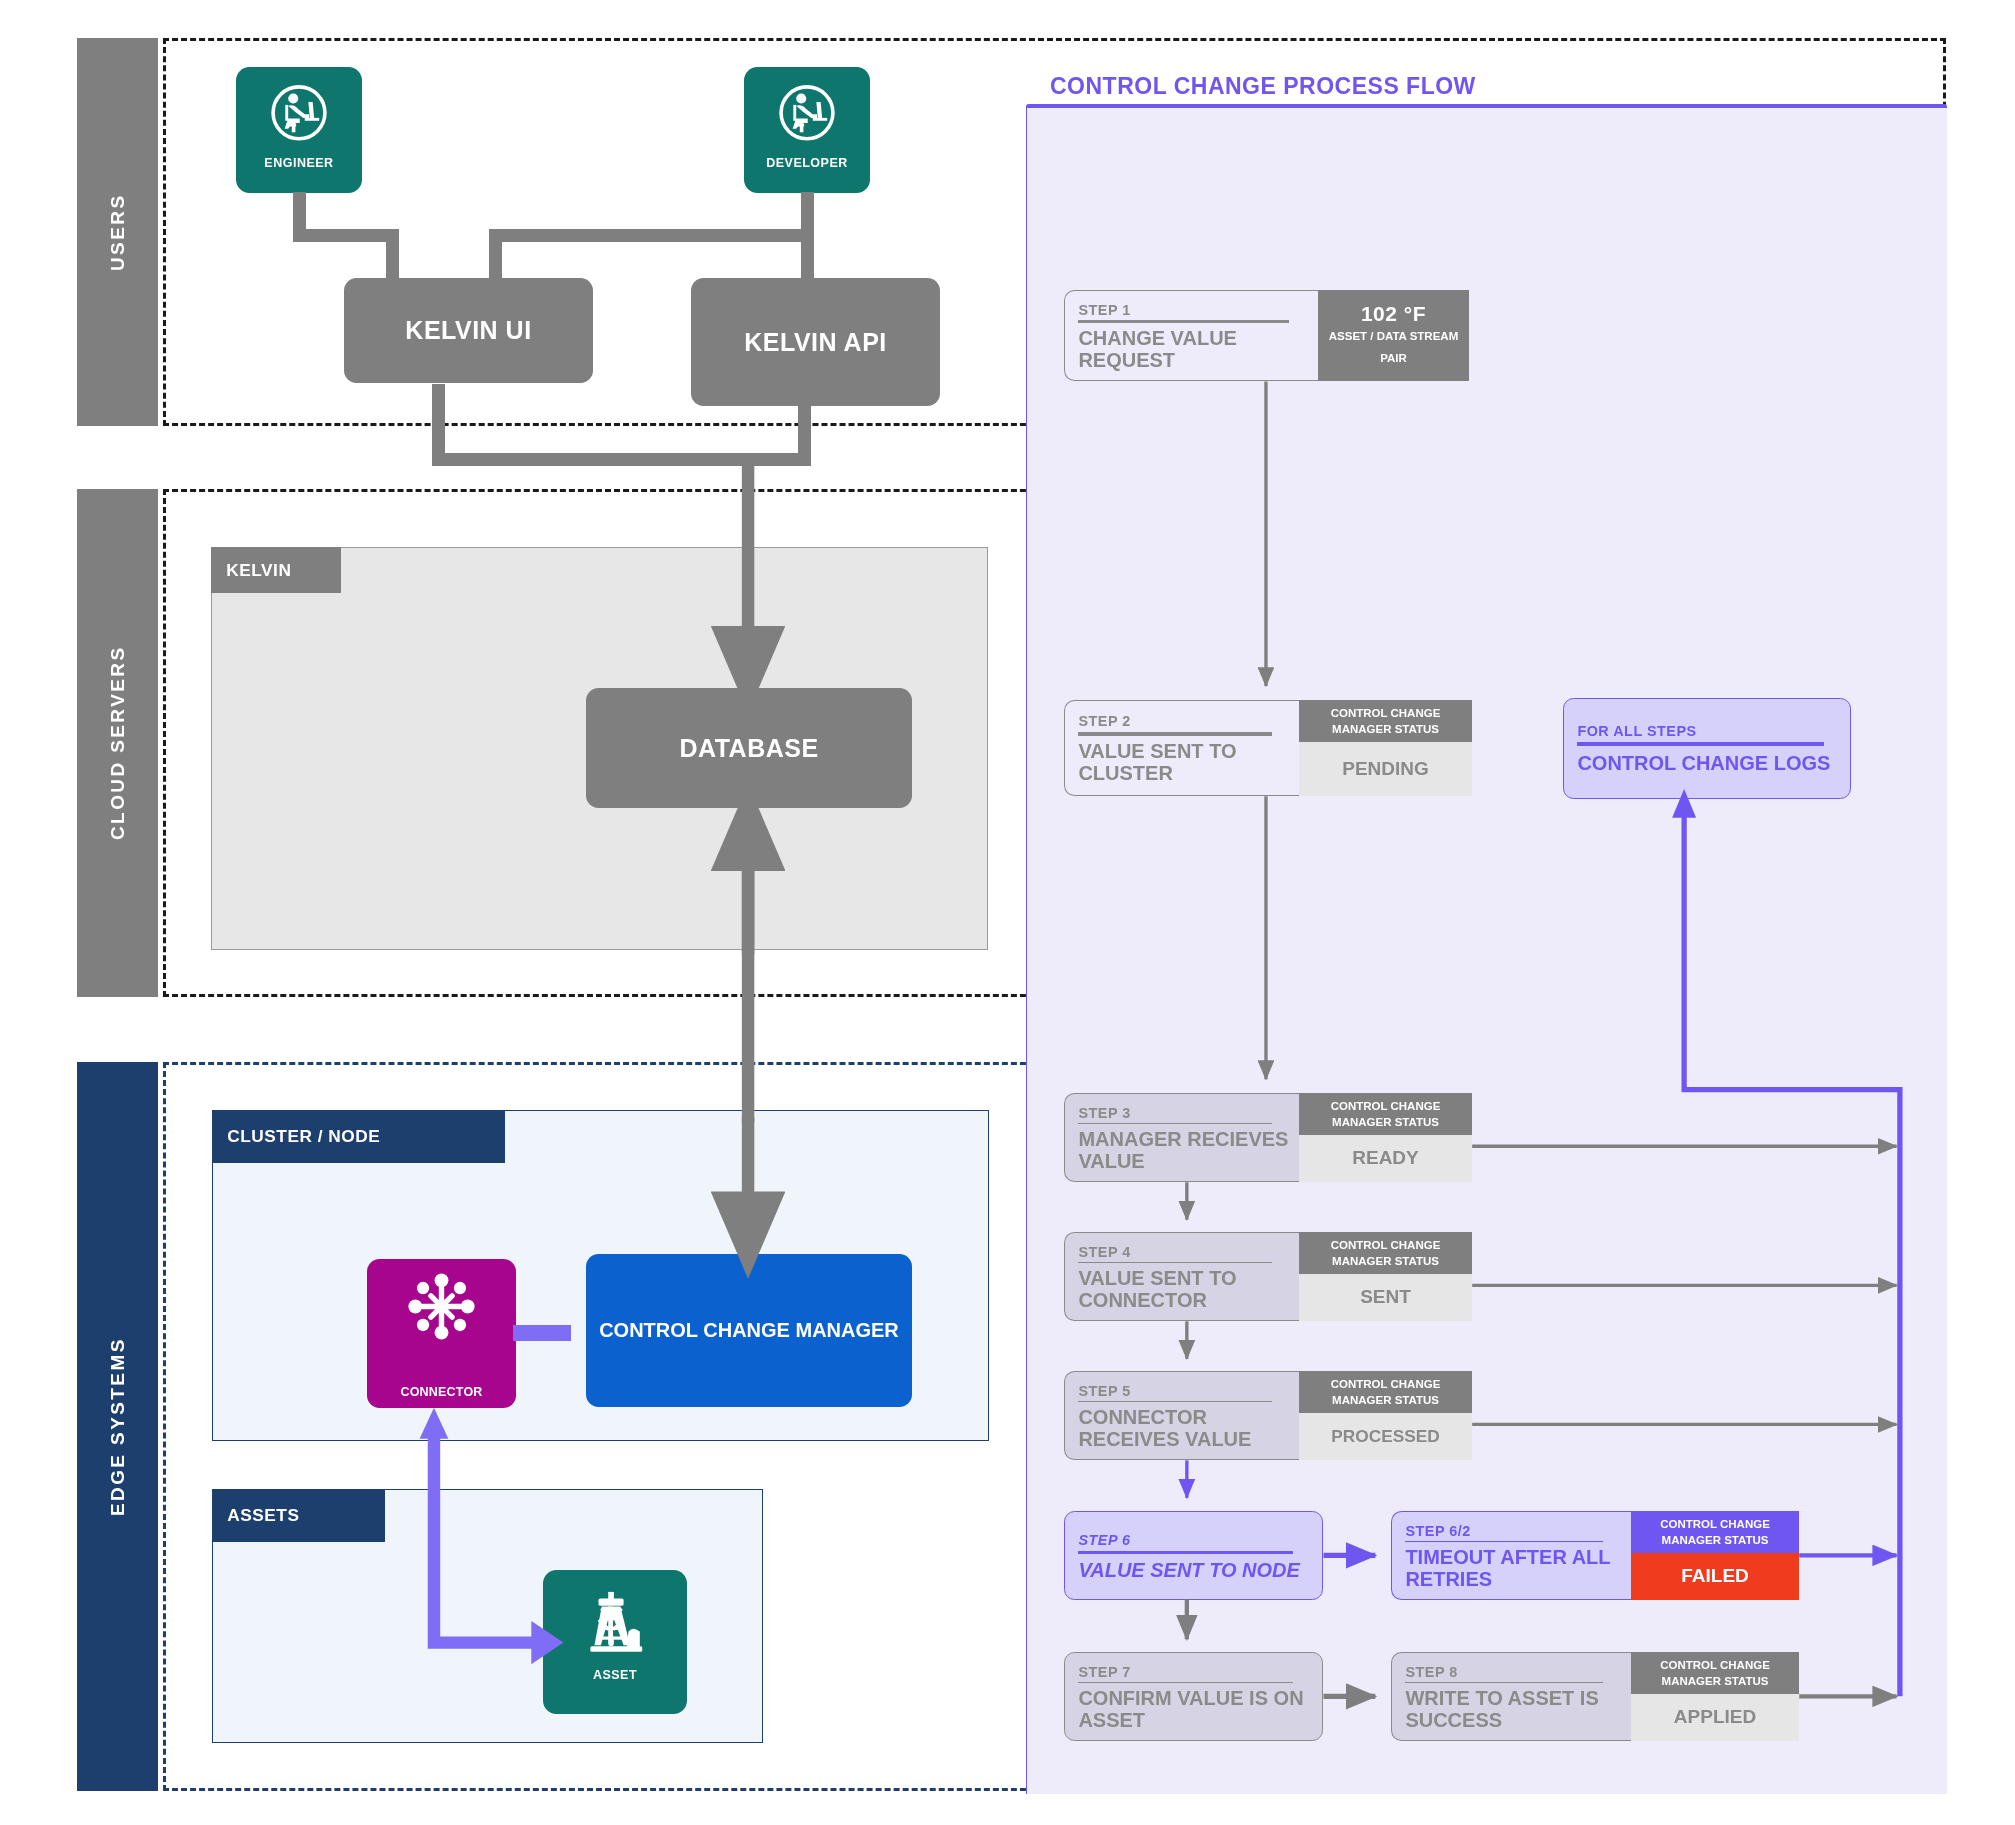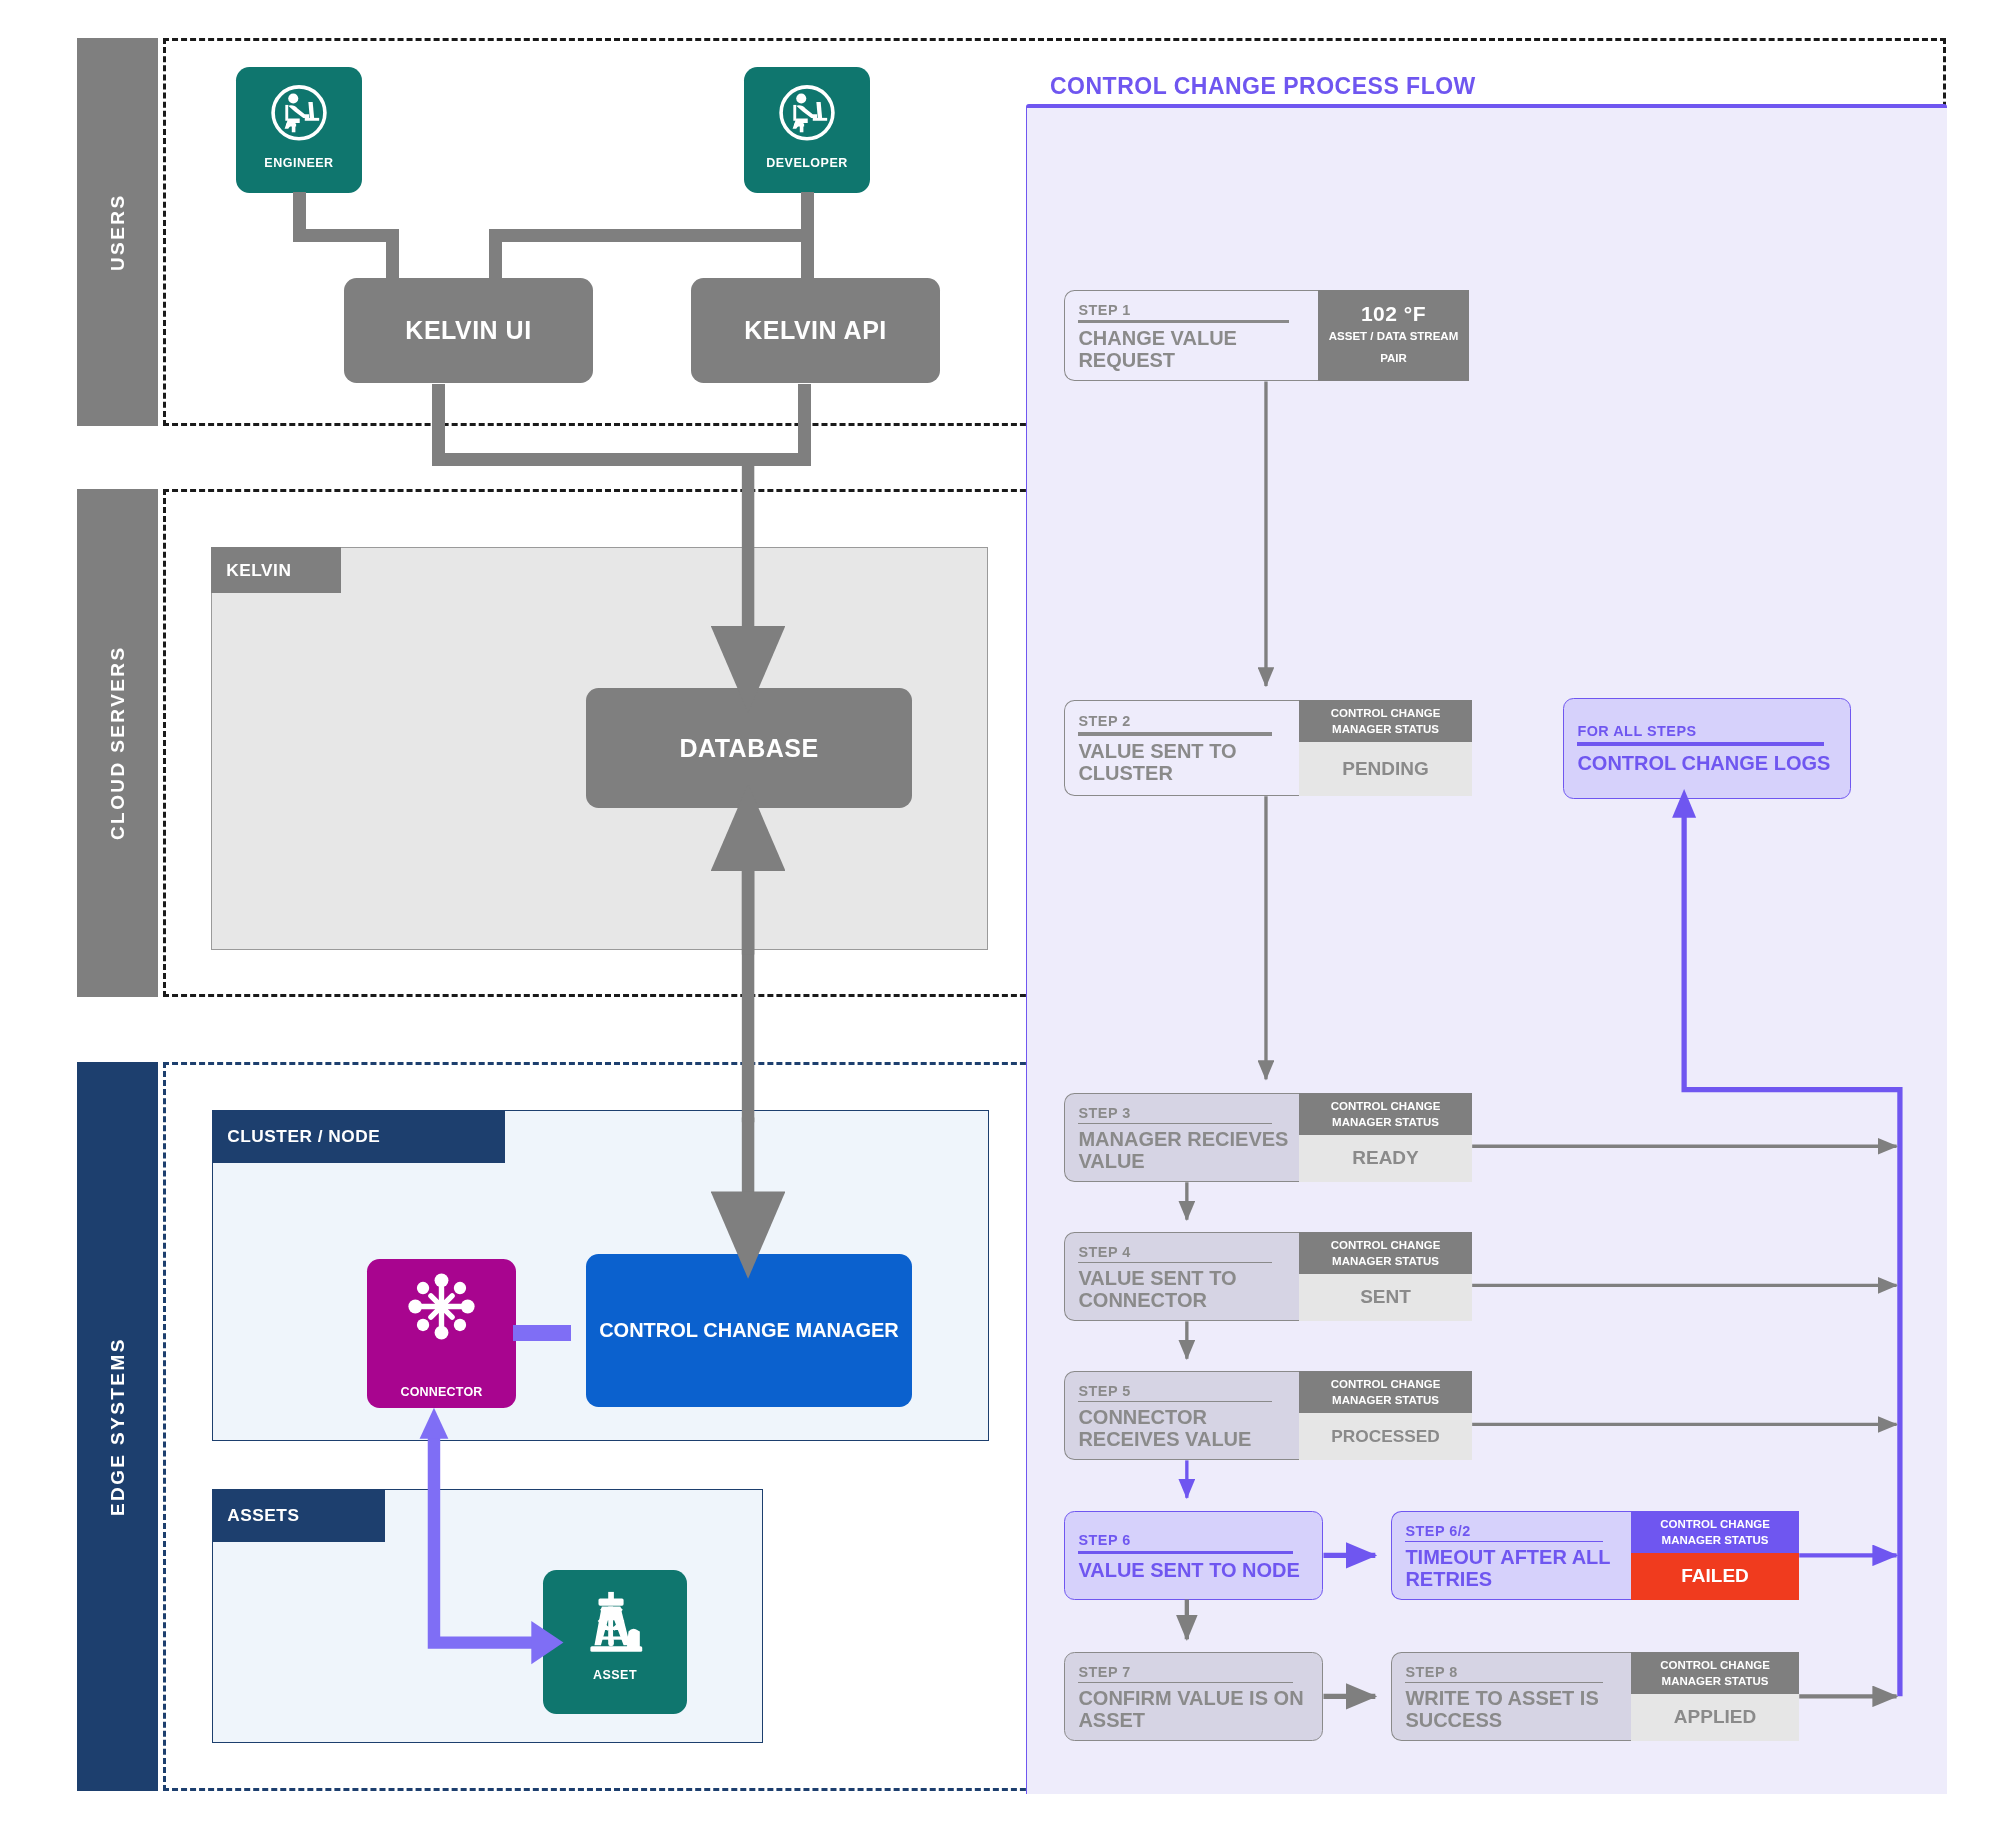--- a/index.html
+++ b/index.html
@@ -179,21 +179,21 @@
 
   <div class="abs pipe pipe-v" style="left:293px; top:192px; width:12.5px; height:48px;"></div>
   <div class="abs pipe pipe-h" style="left:293px; top:229px; width:105px; height:12.5px;"></div>
   <div class="abs pipe pipe-v" style="left:386px; top:229px; width:12.5px; height:53px;"></div>
 
   <div class="abs pipe pipe-v" style="left:801px; top:192px; width:12.5px; height:91px;"></div>
   <div class="abs pipe pipe-h" style="left:489px; top:229px; width:324px; height:12.5px;"></div>
   <div class="abs pipe pipe-v" style="left:489px; top:229px; width:12.5px; height:53px;"></div>
 
   <div class="abs node big" style="left:316px; top:278px; width:249px; height:105px;margin-left:28px;">KELVIN UI</div>
-  <div class="abs node big" style="left:691px; top:278px; width:249px; height:105px;">KELVIN API</div>
+  <div class="abs node big" style="left:691px; top:278px; width:249px; height:128px;">KELVIN API</div>
 
   <div class="abs pipe pipe-v" style="left:432px; top:384px; width:12.5px; height:82px;"></div>
   <div class="abs pipe pipe-h" style="left:432px; top:453px; width:379px; height:12.5px;"></div>
   <div class="abs pipe pipe-v" style="left:798px; top:384px; width:12.5px; height:82px;"></div>
 
   <div class="abs container-box" style="left:211px; top:547px; width:777px; height:403px;"></div>
   <div class="abs container-tab" style="left:211px; top:547px; width:130px; height:46px;">KELVIN</div>
 
   <div class="abs node big" style="left:586px; top:688px; width:326px; height:120px;">DATABASE</div>
 
@@ -323,21 +323,21 @@
       <div class="rule"></div>
       <div class="title">CONNECTOR RECEIVES VALUE</div>
     </div>
     <div class="status" style="width:173px;">
       <div class="hdr">CONTROL CHANGE MANAGER STATUS</div>
       <div class="val" style="font-size:17.3px;">PROCESSED</div>
     </div>
   </div>
 
   <div class="abs step purple" style="left:1064px; top:1511px; width:259px; height:89px;">
-    <div class="body" style="width:259px; border-right:1.4px solid #6f56f0; border-radius:10.5px;">
+    <div class="body" style="width:259px; border-right:1.4px solid #6f56f0; border-radius:10.5px;font-style:italic;">
       <div class="stepno">STEP 6</div>
       <div class="rule"></div>
       <div class="title">VALUE SENT TO NODE</div>
     </div>
   </div>
 
   <div class="abs step purple" style="left:1391px; top:1511px; width:408px; height:89px;">
     <div class="body" style="width:240px;">
       <div class="stepno">STEP 6/2</div>
       <div class="rule"></div>

